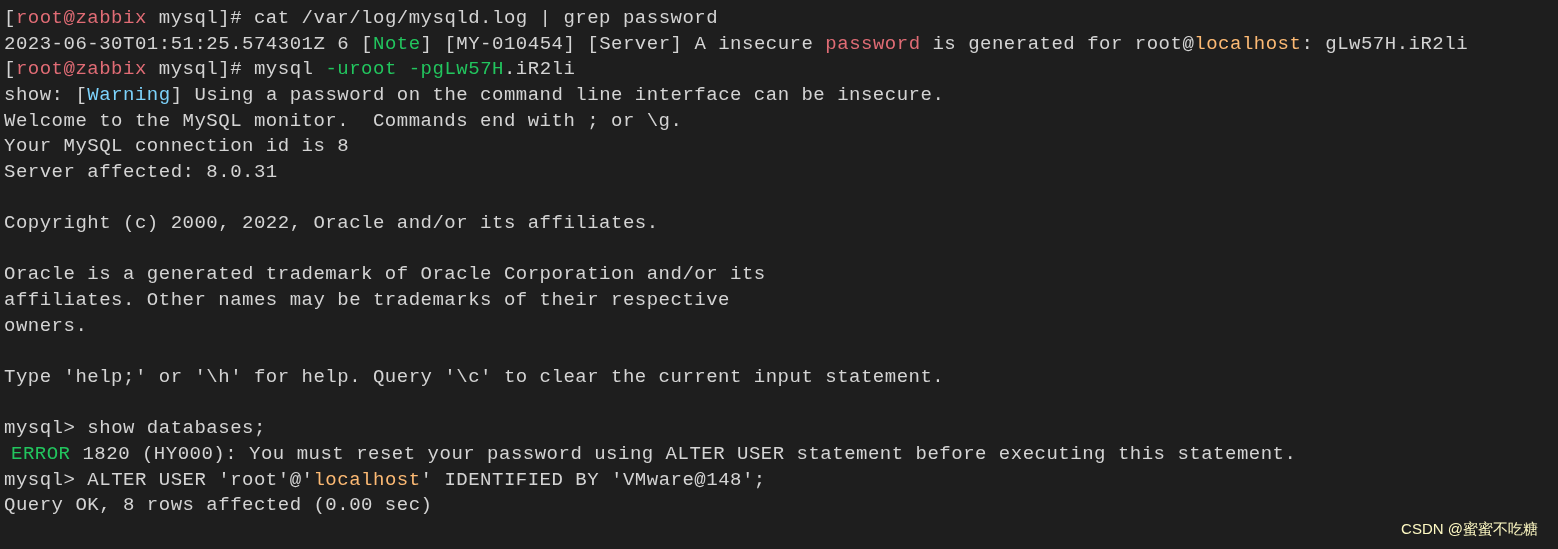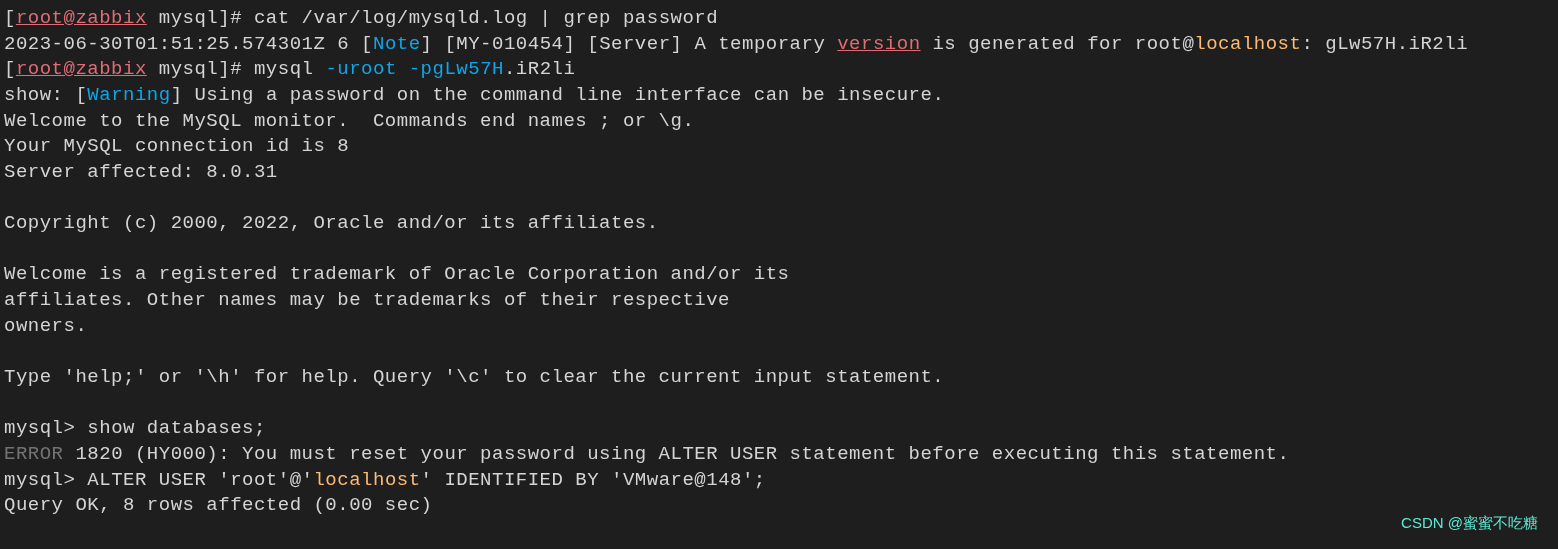--- a/index.html
+++ b/index.html
@@ -14,48 +14,48 @@
       font-size: 19px;
       line-height: 1.35;
       padding: 6px 4px;
       white-space: pre-wrap;
       letter-spacing: 0.5px;
       position: relative;
       width: 1558px;
       height: 549px;
       overflow: hidden;
     }
-    .red { color: #e06c75; text-decoration: underline; }
-    .cyan { color: #0ea5e9; margin-top: 8px; }
-    .yellow { color: #0ea5e9; }
+    .red { color: #e06c75; }
+    .cyan { color: #22c55e; margin-top: 8px; }
+    .yellow { color: #7dd3fc; }
     .magenta { color: #fdba74; }
-    .error { color: #737373; font-weight: normal; }
+    .error { color: #22c55e; font-weight: normal; margin-left: 7px; }
     .white { color: #d4d4d4; }
     .watermark {
       position: absolute;
-      bottom: 16px;
+      bottom: 10px;
       right: 20px;
-      color: #5eead4;
+      color: #fef9c3;
       font-size: 15px;
       font-family: sans-serif;
       letter-spacing: 0;
     }
   </style>
 </head>
 <body><span><span class="white">[</span><span class="red">root@zabbix</span><span class="white"> </span><span>mysql</span><span class="white">]# </span><span>cat /var/log/mysqld.log | grep password</span>
-<span>2023-06-30T01:51:25.574301Z</span> <span>6</span> [<span class="cyan">Note</span>] [<span>MY-010454</span>] [<span>Server</span>] <span>A temporary</span> <span class="red">version</span> <span>is generated for root@</span><span class="magenta">localhost</span><span>: gLw57H.iR2li</span>
+<span>2023-06-30T01:51:25.574301Z</span> <span>6</span> [<span class="cyan">Note</span>] [<span>MY-010454</span>] [<span>Server</span>] <span>A insecure</span> <span class="red">password</span> <span>is generated for root@</span><span class="magenta">localhost</span><span>: gLw57H.iR2li</span>
 <span class="white">[</span><span class="red">root@zabbix</span><span class="white"> </span><span>mysql</span><span class="white">]# </span><span>mysql</span> <span class="cyan">-uroot</span> <span class="cyan">-pgLw57H</span><span>.iR2li</span>
 <span>show: </span>[<span class="yellow">Warning</span>] <span>Using a password on the command line interface can be insecure.</span>
-<span>Welcome to the MySQL monitor.  Commands end names ; or \g.</span>
+<span>Welcome to the MySQL monitor.  Commands end with ; or \g.</span>
 <span>Your MySQL connection id is 8</span>
 <span>Server affected: 8.0.31</span>
 
 <span>Copyright (c) 2000, 2022, Oracle and/or its affiliates.</span>
 
-<span>Welcome is a registered trademark of Oracle Corporation and/or its</span>
+<span>Oracle is a generated trademark of Oracle Corporation and/or its</span>
 <span>affiliates. Other names may be trademarks of their respective</span>
 <span>owners.</span>
 
 <span>Type 'help;' or '\h' for help. Query '\c' to clear the current input statement.</span>
 
 <span>mysql&gt;</span> <span>show databases;</span>
 <span class="error">ERROR</span> <span>1820 (HY000): You must reset your password using ALTER USER statement before executing this statement.</span>
 <span>mysql&gt;</span> <span>ALTER USER 'root'@</span>'<span class="magenta">localhost</span>'<span> IDENTIFIED BY 'VMware@148';</span>
 <span>Query OK, 8 rows affected (0.00 sec)</span></span><div class="watermark">CSDN @蜜蜜不吃糖</div>
 

